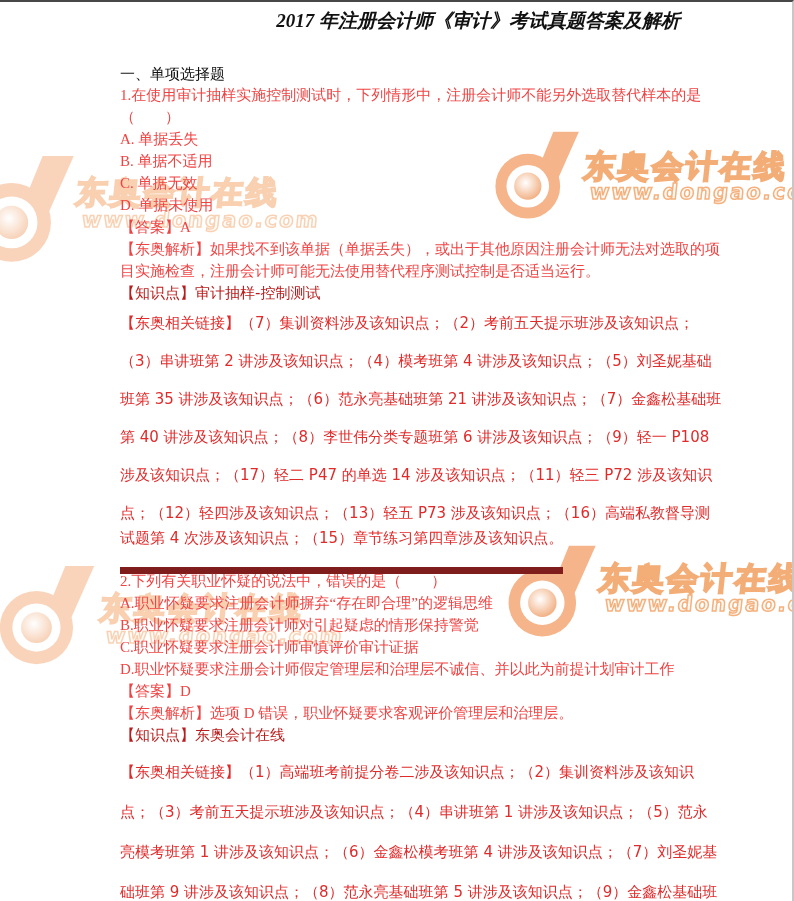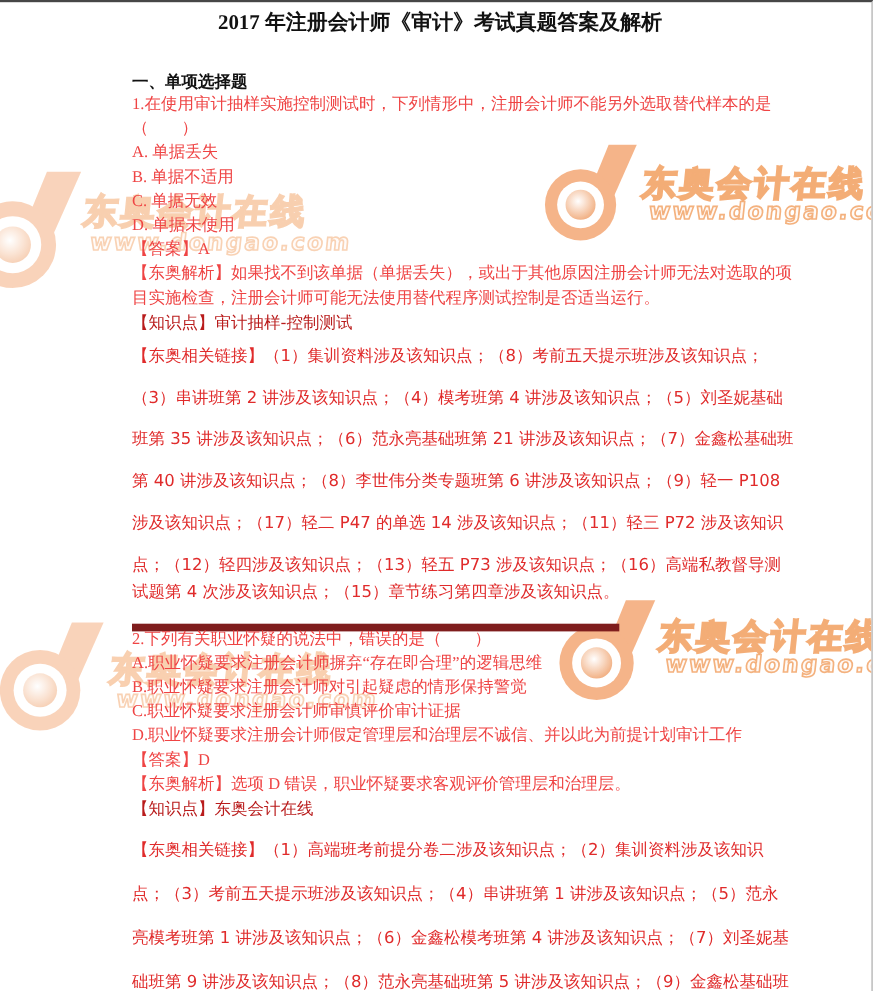--- a/index.html
+++ b/index.html
@@ -12,28 +12,28 @@
     border-right:2px solid #c7c7c7;
     box-sizing:border-box;
     font-family:"DejaVu Sans",sans-serif;
   }
   
   .content{
     position:absolute;left:120px;top:0;width:560px;z-index:2;
   }
   .doc-title{
     margin-top:6px;
-    text-align:center;
+    text-align:right;
     font-family:"Liberation Serif","DejaVu Serif",serif;
     font-weight:bold;
-    font-size:19px;line-height:26px;color:#111;
+    font-size:19px;line-height:26px;color:#111;font-style:italic;
   }
   .section-heading{
     margin-top:30px;
-    font-weight:bold;font-size:15px;line-height:20px;color:#111;
+    font-weight:normal;font-size:15px;line-height:20px;color:#111;
     font-family:"DejaVu Sans",sans-serif;
   }
   .line{
     font-family:"Liberation Serif","DejaVu Serif",serif;
     font-size:15px;line-height:22px;color:#ef4444;
     white-space:nowrap;
   }
   .kp{color:#b91c1c;font-family:"DejaVu Sans",sans-serif;}
   .links-block{color:#e02b2b;font-family:"DejaVu Sans",sans-serif;}
   .links-block .lline{
@@ -125,21 +125,21 @@
     <div class="line">A. 单据丢失</div>
     <div class="line">B. 单据不适用</div>
     <div class="line">C. 单据无效</div>
     <div class="line">D. 单据未使用</div>
     <div class="line">【答案】A</div>
     <div class="line">【东奥解析】如果找不到该单据（单据丢失），或出于其他原因注册会计师无法对选取的项</div>
     <div class="line">目实施检查，注册会计师可能无法使用替代程序测试控制是否适当运行。</div>
     <div class="line kp">【知识点】审计抽样-控制测试</div>
 
     <div class="links-block">
-      <div class="lline">【东奥相关链接】（1）集训资料涉及该知识点；（8）考前五天提示班涉及该知识点；</div>
+      <div class="lline">【东奥相关链接】（7）集训资料涉及该知识点；（2）考前五天提示班涉及该知识点；</div>
       <div class="lline">（3）串讲班第 2 讲涉及该知识点；（4）模考班第 4 讲涉及该知识点；（5）刘圣妮基础</div>
       <div class="lline">班第 35 讲涉及该知识点；（6）范永亮基础班第 21 讲涉及该知识点；（7）金鑫松基础班</div>
       <div class="lline">第 40 讲涉及该知识点；（8）李世伟分类专题班第 6 讲涉及该知识点；（9）轻一 P108</div>
       <div class="lline">涉及该知识点；（17）轻二 P47 的单选 14 涉及该知识点；（11）轻三 P72 涉及该知识</div>
       <div class="lline">点；（12）轻四涉及该知识点；（13）轻五 P73 涉及该知识点；（16）高端私教督导测</div>
       <div class="lline">
           <span class="u">试题第 4 次涉及该知识点；（15）章节练习第四章涉及该知识点。</span>
         </div>
     </div>
 

